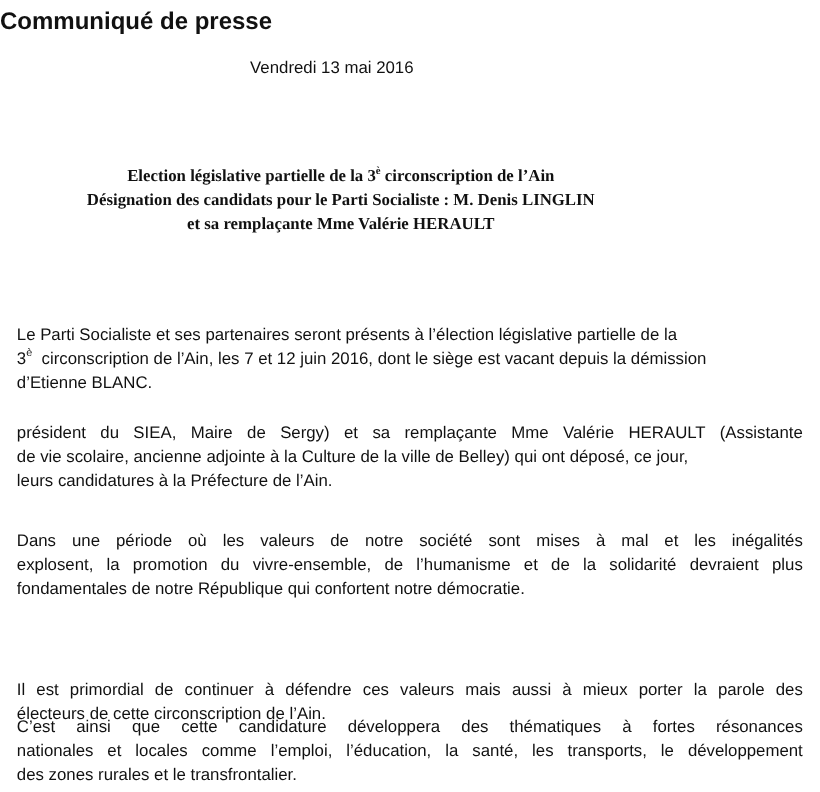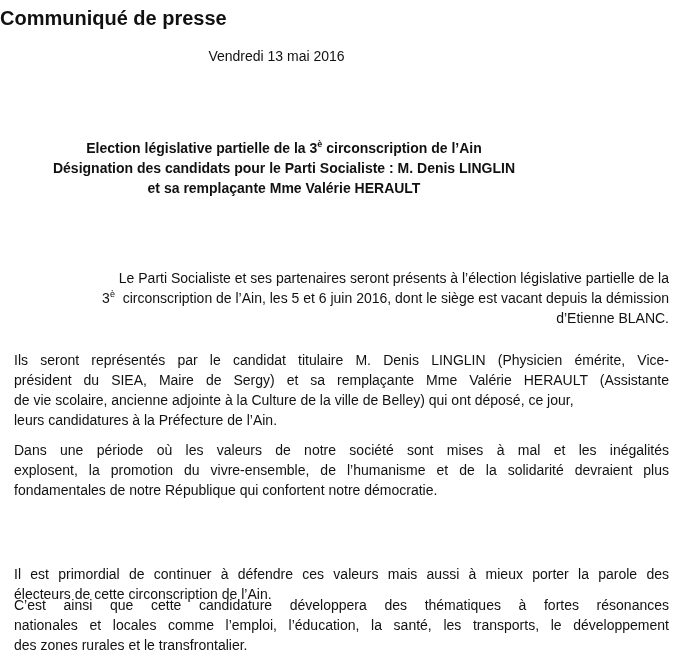--- a/index.html
+++ b/index.html
@@ -10,56 +10,55 @@
     .title {
       position: absolute; top: 4px; left: 0; width: 683px; 
       font-size: 20px; font-weight: bold; line-height: 28px;
     }
     .date {
       position: absolute; top: 46px; left: 0; width: 553px; text-align: center;
       font-size: 14px; line-height: 20px;
     }
     .subject {
       position: absolute; top: 138px; left: 0; width: 568px; text-align: center;
-      font-size: 14px; font-weight: bold; line-height: 20px;
+      font-size: 14px; font-weight: bold; line-height: 20px; font-family: Liberation Serif, serif;
     }
     .subject div { white-space: nowrap; }
     sup { font-size: 9px; line-height: 0; vertical-align: 6px; }
     .para {
       position: absolute; left: 14px; width: 655px;
       font-size: 14px; line-height: 20px;
     }
     .para .ln { display: block; white-space: nowrap; }
     .para.justify .ln.j { text-align: justify; text-align-last: justify; white-space: normal; }
-    #p1 { top: 268px; text-align: right; }
+    #p1 { top: 268px; }
     #p2 { top: 350px; }
     #p3 { top: 440px; }
     #p4 { top: 564px; }
     #p5 { top: 595px; }
   </style>
 </head>
 <body>
 
 <div class="title">Communiqué de presse</div>
 <div class="date">Vendredi 13 mai 2016</div>
 
 <div class="subject">
   <div><span>Election législative partielle de la 3</span><sup>è</sup><span> circonscription de l’Ain</span></div>
   <div>Désignation des candidats pour le Parti Socialiste : M. Denis LINGLIN</div>
   <div>et sa remplaçante Mme Valérie HERAULT</div>
 </div>
 
 <div class="para" id="p1">
   <span class="ln">Le Parti Socialiste et ses partenaires seront présents à l’élection législative partielle de la</span>
-  <span class="ln"><span>3</span><sup>è</sup><span style="white-space:pre">  circonscription de l’Ain, les 5 et 6 juin 2016, dont le siège est vacant depuis la démission</span></span>
+  <span class="ln"><span>3</span><sup>è</sup><span style="white-space:pre">  circonscription de l’Ain, les 7 et 12 juin 2016, dont le siège est vacant depuis la démission</span></span>
   <span class="ln">d’Etienne BLANC.</span>
 </div>
 
 <div class="para justify" id="p2">
-  <span class="ln j">Ils seront représentés par le candidat titulaire M. Denis LINGLIN (Physicien émérite, Vice-</span>
   <span class="ln j">président du SIEA, Maire de Sergy) et sa remplaçante Mme Valérie HERAULT (Assistante</span>
   <span class="ln">de vie scolaire, ancienne adjointe à la Culture de la ville de Belley) qui ont déposé, ce jour,</span>
   <span class="ln">leurs candidatures à la Préfecture de l’Ain.</span>
 </div>
 
 <div class="para justify" id="p3">
   <span class="ln j">Dans une période où les valeurs de notre société sont mises à mal et les inégalités</span>
   <span class="ln j">explosent, la promotion du vivre-ensemble, de l’humanisme et de la solidarité devraient plus</span>
   <span class="ln">fondamentales de notre République qui confortent notre démocratie.</span>
 </div>

